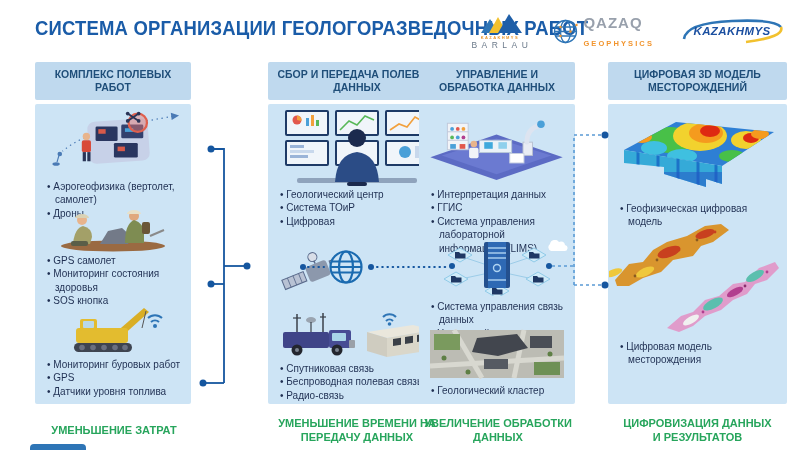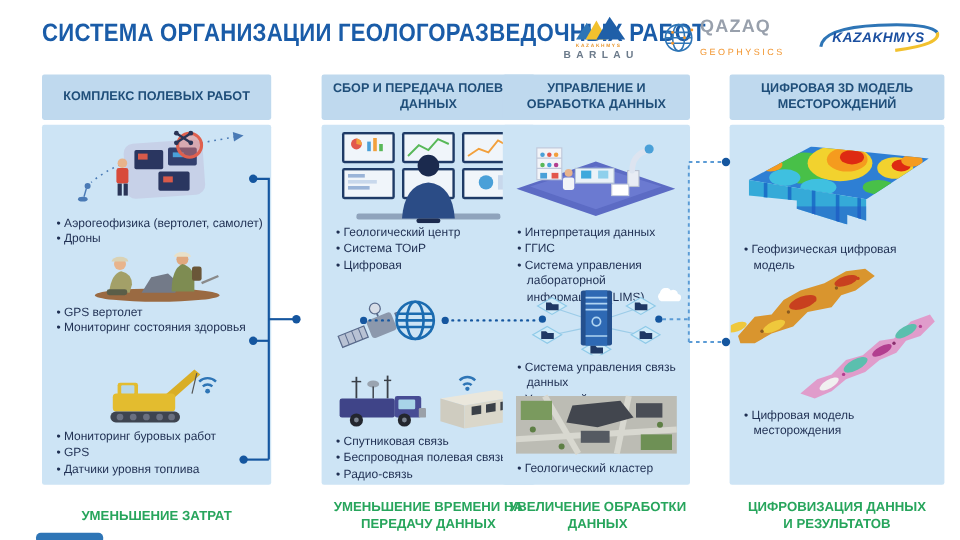--- a/index.html
+++ b/index.html
@@ -4,28 +4,28 @@
 <style>
   html,body{margin:0;padding:0;background:#fff;}
   .page{position:relative;width:800px;height:450px;background:#ffffff;overflow:hidden;
         font-family:"Liberation Sans",sans-serif;}
   .title{position:absolute;left:35px;top:16px;font-size:21px;font-weight:700;color:#1A5CA8;
          letter-spacing:.2px;white-space:nowrap;transform:scaleX(.88);transform-origin:left center;}
   
   .logos{position:absolute;top:12px;right:10px;display:flex;align-items:center;gap:20px;}
   .logo{display:flex;flex-direction:column;align-items:center;}
   .barlau-sub{font-size:4px;letter-spacing:1.4px;color:#E8962E;font-weight:700;margin-top:1px;}
-  .barlau-name{font-size:8.5px;letter-spacing:4.5px;color:#6B7A8A;font-weight:700;margin-left:4px;}
+  .barlau-name{font-size:8.5px;letter-spacing:4.5px;color:#6B7A8A;font-weight:400;margin-left:4px;}
   .qazaq{flex-direction:row;gap:4px;align-items:center;}
   .qazaq-txt{display:flex;flex-direction:column;line-height:1;gap:10px;}
   .qazaq-name{font-size:15px;font-weight:700;color:#98A0AC;letter-spacing:1px;}
-  .qazaq-sub{font-size:7.5px;font-weight:400;color:#F2952E;letter-spacing:2.1px;margin-top:0;}
+  .qazaq-sub{font-size:7.5px;font-weight:700;color:#F2952E;letter-spacing:2.1px;margin-top:0;}
   
   .col{position:absolute;top:62px;}
-  .c1{left:35px;width:191px;} .c2{left:230px;width:178px;padding-left:38px;}
+  .c1{left:35px;width:156px;} .c2{left:230px;width:178px;padding-left:38px;}
   .c3{left:419px;width:156px;} .c4{left:608px;width:179px;}
   .hdr{height:38px;background:#BFD9EE;border-radius:2px;color:#1F4E79;font-weight:700;
        font-size:10.5px;line-height:1.25;display:flex;align-items:center;justify-content:center;
        text-align:center;padding:0 8px;box-sizing:border-box;}
   .panel{position:relative;margin-top:4px;height:300px;background:#CDE4F5;border-radius:2px;}
   .sec{position:absolute;left:0;right:0;}
   .illus{display:flex;justify-content:center;}
   .bullets{margin:0;padding:0 4px 0 12px;list-style:none;font-size:10px;color:#1F2F52;
            line-height:1.34;font-weight:400;}
   .bullets li{padding-left:8px;text-indent:-8px;}
@@ -127,22 +127,23 @@
           <path d="M35,37 q2,-15 10,-17 q9,2 9,11 l-2,7 z" fill="#A3A068"></path>
           <rect x="33" y="35" width="17" height="5" rx="2" fill="#5A5E48"></rect>
           <circle cx="96" cy="10" r="5" fill="#E0A87E"></circle>
           <path d="M89,8 a7,4 0 0 1 14,0 z" fill="#E8E0C8"></path>
           <path d="M87,37 q0,-19 9,-23 q10,3 10,14 l0,9 z" fill="#7E8C52"></path>
           <rect x="104" y="16" width="8" height="12" rx="2" fill="#6A5638"></rect>
           <line x1="112" y1="30" x2="126" y2="24" stroke="#8A8A8A" stroke-width="2"></line>
         </svg>
       </div>
       <ul class="bullets sec" style="top:150px">
-        <li>GPS вертолет</li>
+        <li>GPS самолет</li>
         <li>Мониторинг состояния здоровья</li>
+        <li>SOS кнопка</li>
       </ul>
       <div class="sec illus" style="top:202px">
         <svg width="150" height="48" viewBox="0 0 150 48">
           <g stroke="#2E75B6" fill="none" stroke-width="2">
             <path d="M110,12 a10,10 0 0 1 14,0"></path>
               <path d="M113,16 a6,6 0 0 1 8,0"></path>
           </g>
           <circle cx="117" cy="20" r="2" fill="#2E75B6"></circle>
           <polygon points="76,28 106,2 111,6 82,32" fill="#D9AE25"></polygon>
           <line x1="108" y1="5" x2="104" y2="22" stroke="#555" stroke-width="1"></line>

